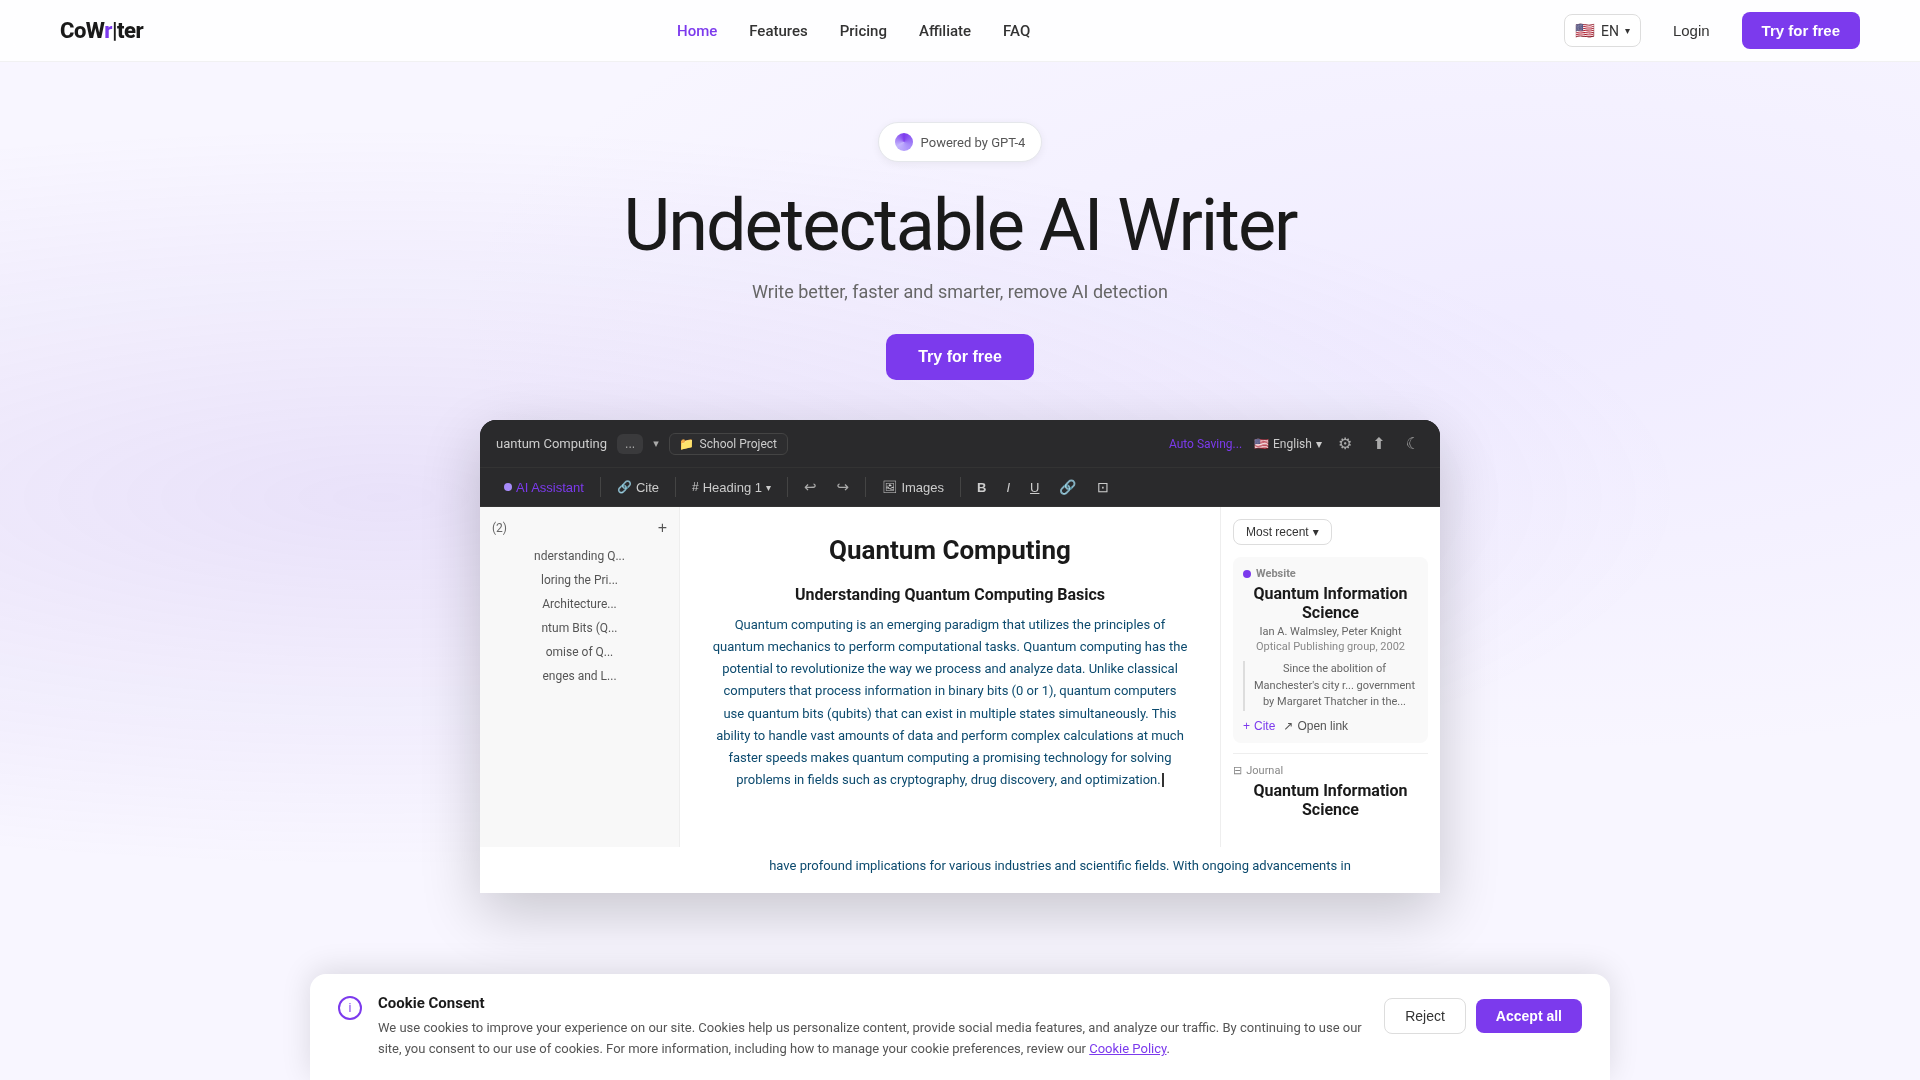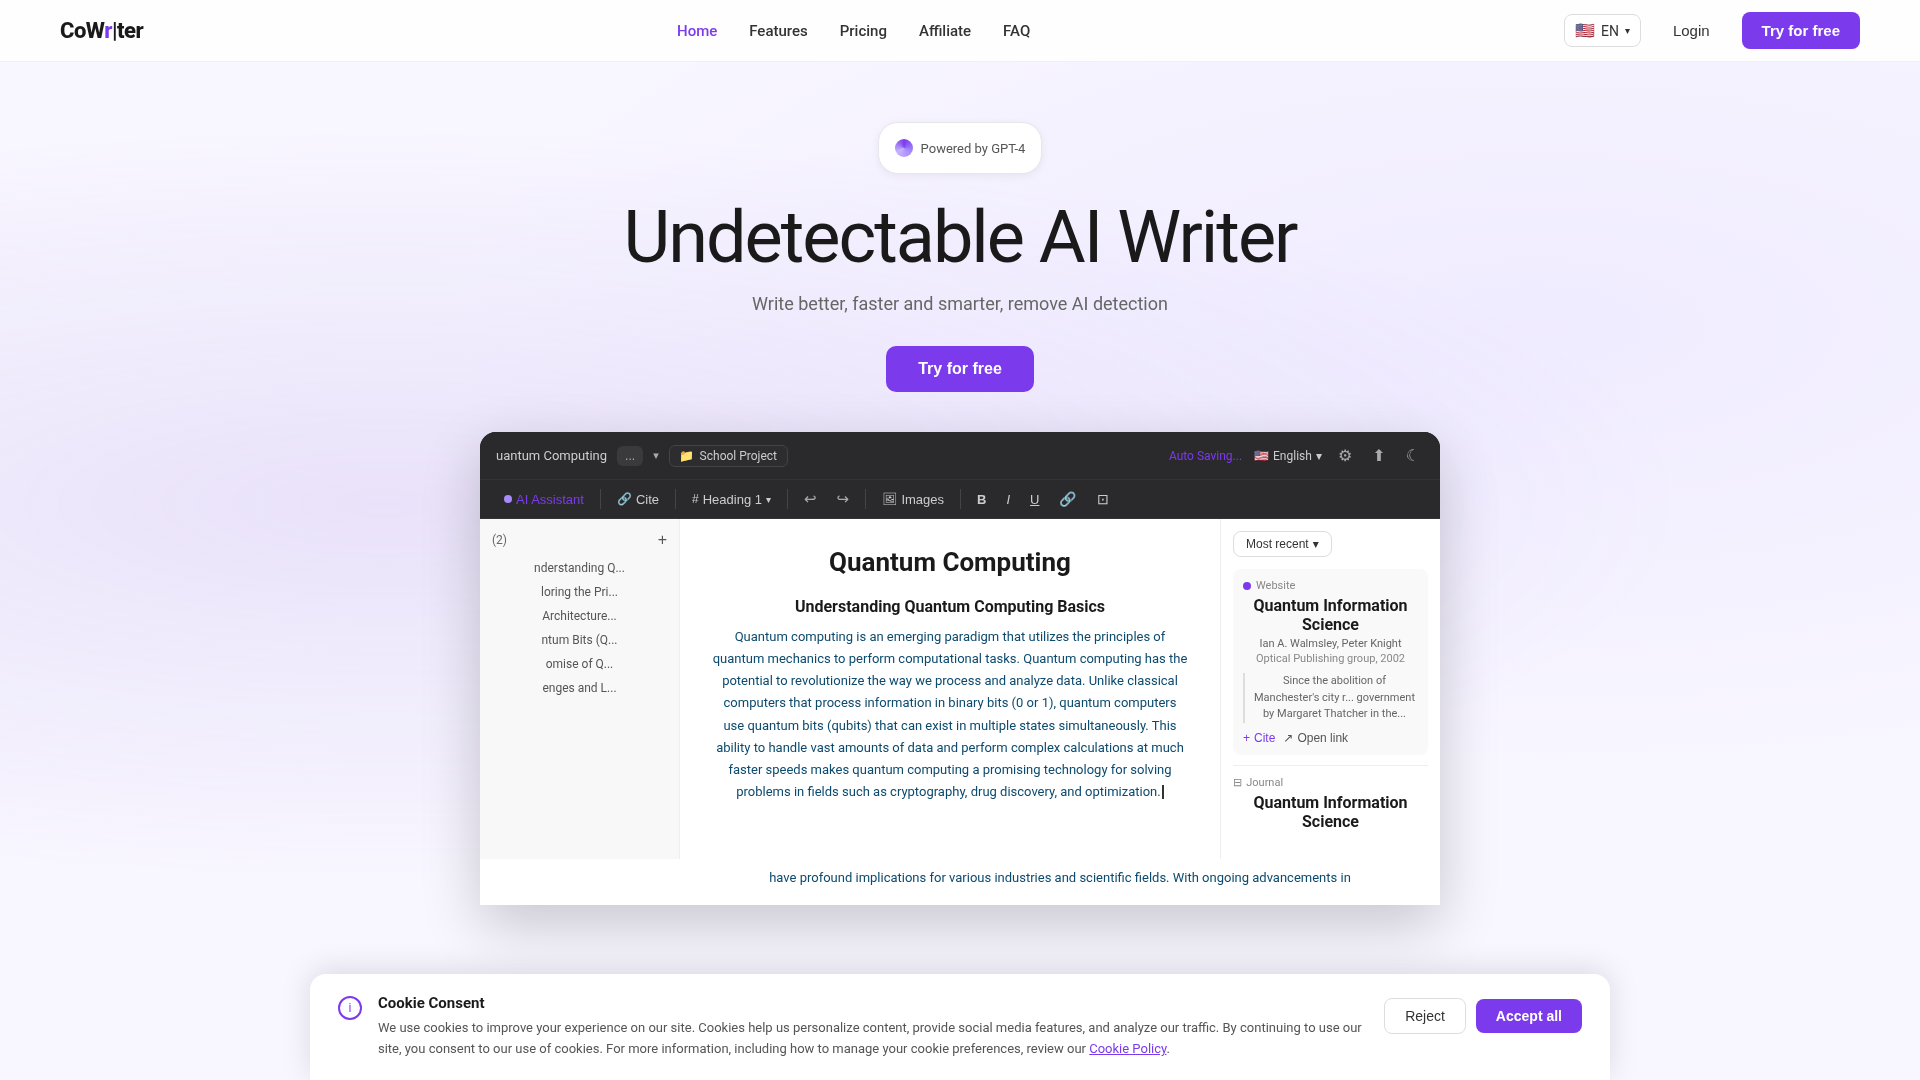--- a/index.html
+++ b/index.html
@@ -14,21 +14,21 @@
     .nav-links { display: flex; gap: 32px; align-items: center; }
     .nav-links a { text-decoration: none; color: #333; font-size: 15px; font-weight: 500; }
     .nav-right { display: flex; align-items: center; gap: 16px; }
     .lang-selector { display: flex; align-items: center; gap: 6px; cursor: pointer; font-size: 14px; color: #333; border: 1px solid #ddd; border-radius: 8px; padding: 6px 10px; background: white; }
     .btn-login { background: none; border: none; cursor: pointer; font-size: 15px; color: #333; font-weight: 500; padding: 8px 16px; }
     .btn-try-nav { background: #7c3aed; color: white; border: none; border-radius: 8px; padding: 10px 20px; font-size: 15px; font-weight: 600; cursor: pointer; }
 
     
     .hero { text-align: center; padding: 60px 20px 40px; position: relative; }
     .hero-bg { position: absolute; top: 0; left: 0; right: 0; bottom: 0; background: radial-gradient(ellipse at 20% 50%, rgba(147,112,219,0.15) 0%, transparent 60%), radial-gradient(ellipse at 80% 30%, rgba(180,160,255,0.12) 0%, transparent 50%); pointer-events: none; }
-    .powered-badge { display: inline-flex; align-items: center; gap: 8px; background: white; border: 1px solid #e5e7eb; border-radius: 20px; padding: 16px 16px; font-size: 13px; color: #555; margin-bottom: 24px; box-shadow: 0 2px 8px rgba(0,0,0,0.06); }
+    .powered-badge { display: inline-flex; align-items: center; gap: 8px; background: white; border: 1px solid #e5e7eb; border-radius: 20px; padding: 10px 16px; font-size: 13px; color: #555; margin-bottom: 24px; box-shadow: 0 2px 8px rgba(0,0,0,0.06); }
     .powered-icon { width: 20px; height: 20px; background: conic-gradient(#7c3aed, #a78bfa, #7c3aed); border-radius: 50%; }
     h1 { font-size: 72px; font-weight: 400; color: #1a1a1a; letter-spacing: -2px; margin-bottom: 16px; line-height: 1.1; }
     .hero-sub { font-size: 18px; color: #666; margin-bottom: 32px; }
     .btn-try-hero { background: #7c3aed; color: white; border: none; border-radius: 10px; padding: 14px 32px; font-size: 16px; font-weight: 600; cursor: pointer; display: inline-block; }
 
     
     .editor-container {
       margin: 20px auto 0;
       max-width: 960px;
       background: #1c1c1e;
@@ -73,21 +73,21 @@
     .section-heading { font-size: 16px; font-weight: 700; color: #1a1a1a; margin-bottom: 10px; }
     .doc-body-text { font-size: 13px; color: #0c4a6e; line-height: 1.7; }
     .cursor { display: inline-block; width: 2px; height: 14px; background: #333; margin-left: 1px; vertical-align: middle; animation: blink 1s infinite; }
     @keyframes blink { 0%,100% { opacity: 1; } 50% { opacity: 0; } }
 
     
     .ref-panel { width: 220px; background: white; border-left: 1px solid #eee; padding: 12px; flex-shrink: 0; }
     .ref-filter { display: flex; align-items: center; gap: 6px; margin-bottom: 12px; }
     .ref-filter-btn { background: white; border: 1px solid #ddd; border-radius: 8px; padding: 5px 12px; font-size: 12px; color: #333; cursor: pointer; display: flex; align-items: center; gap: 4px; }
     .ref-card { background: #f9f9f9; border-radius: 8px; padding: 10px; margin-bottom: 10px; }
-    .ref-tag { display: flex; align-items: center; gap: 5px; font-size: 11px; color: #888; margin-bottom: 4px; }
+    .ref-tag { display: flex; align-items: center; gap: 5px; font-size: 11px; color: #888; margin-bottom: 4px; font-weight: bold; }
     .ref-dot { width: 8px; height: 8px; border-radius: 50%; background: #7c3aed; display: inline-block; }
     .ref-title { font-size: 16px; font-weight: 700; color: #1a1a1a; margin-bottom: 3px; }
     .ref-authors { font-size: 11px; color: #666; margin-bottom: 2px; }
     .ref-publisher { font-size: 11px; color: #888; margin-bottom: 8px; }
     .ref-excerpt { font-size: 11px; color: #666; line-height: 1.5; margin-bottom: 8px; border-left: 2px solid #ddd; padding-left: 6px; }
     .ref-actions { display: flex; gap: 8px; align-items: center; }
     .ref-cite-btn { display: flex; align-items: center; gap: 4px; color: #7c3aed; font-size: 12px; cursor: pointer; background: none; border: none; font-weight: 500; }
     .ref-open-btn { display: flex; align-items: center; gap: 4px; color: #555; font-size: 12px; cursor: pointer; background: none; border: none; }
     .ref-sep { height: 1px; background: #eee; margin: 10px 0; }
     .ref-journal-label { font-size: 11px; color: #888; margin-bottom: 4px; display: flex; align-items: center; gap: 4px; }

